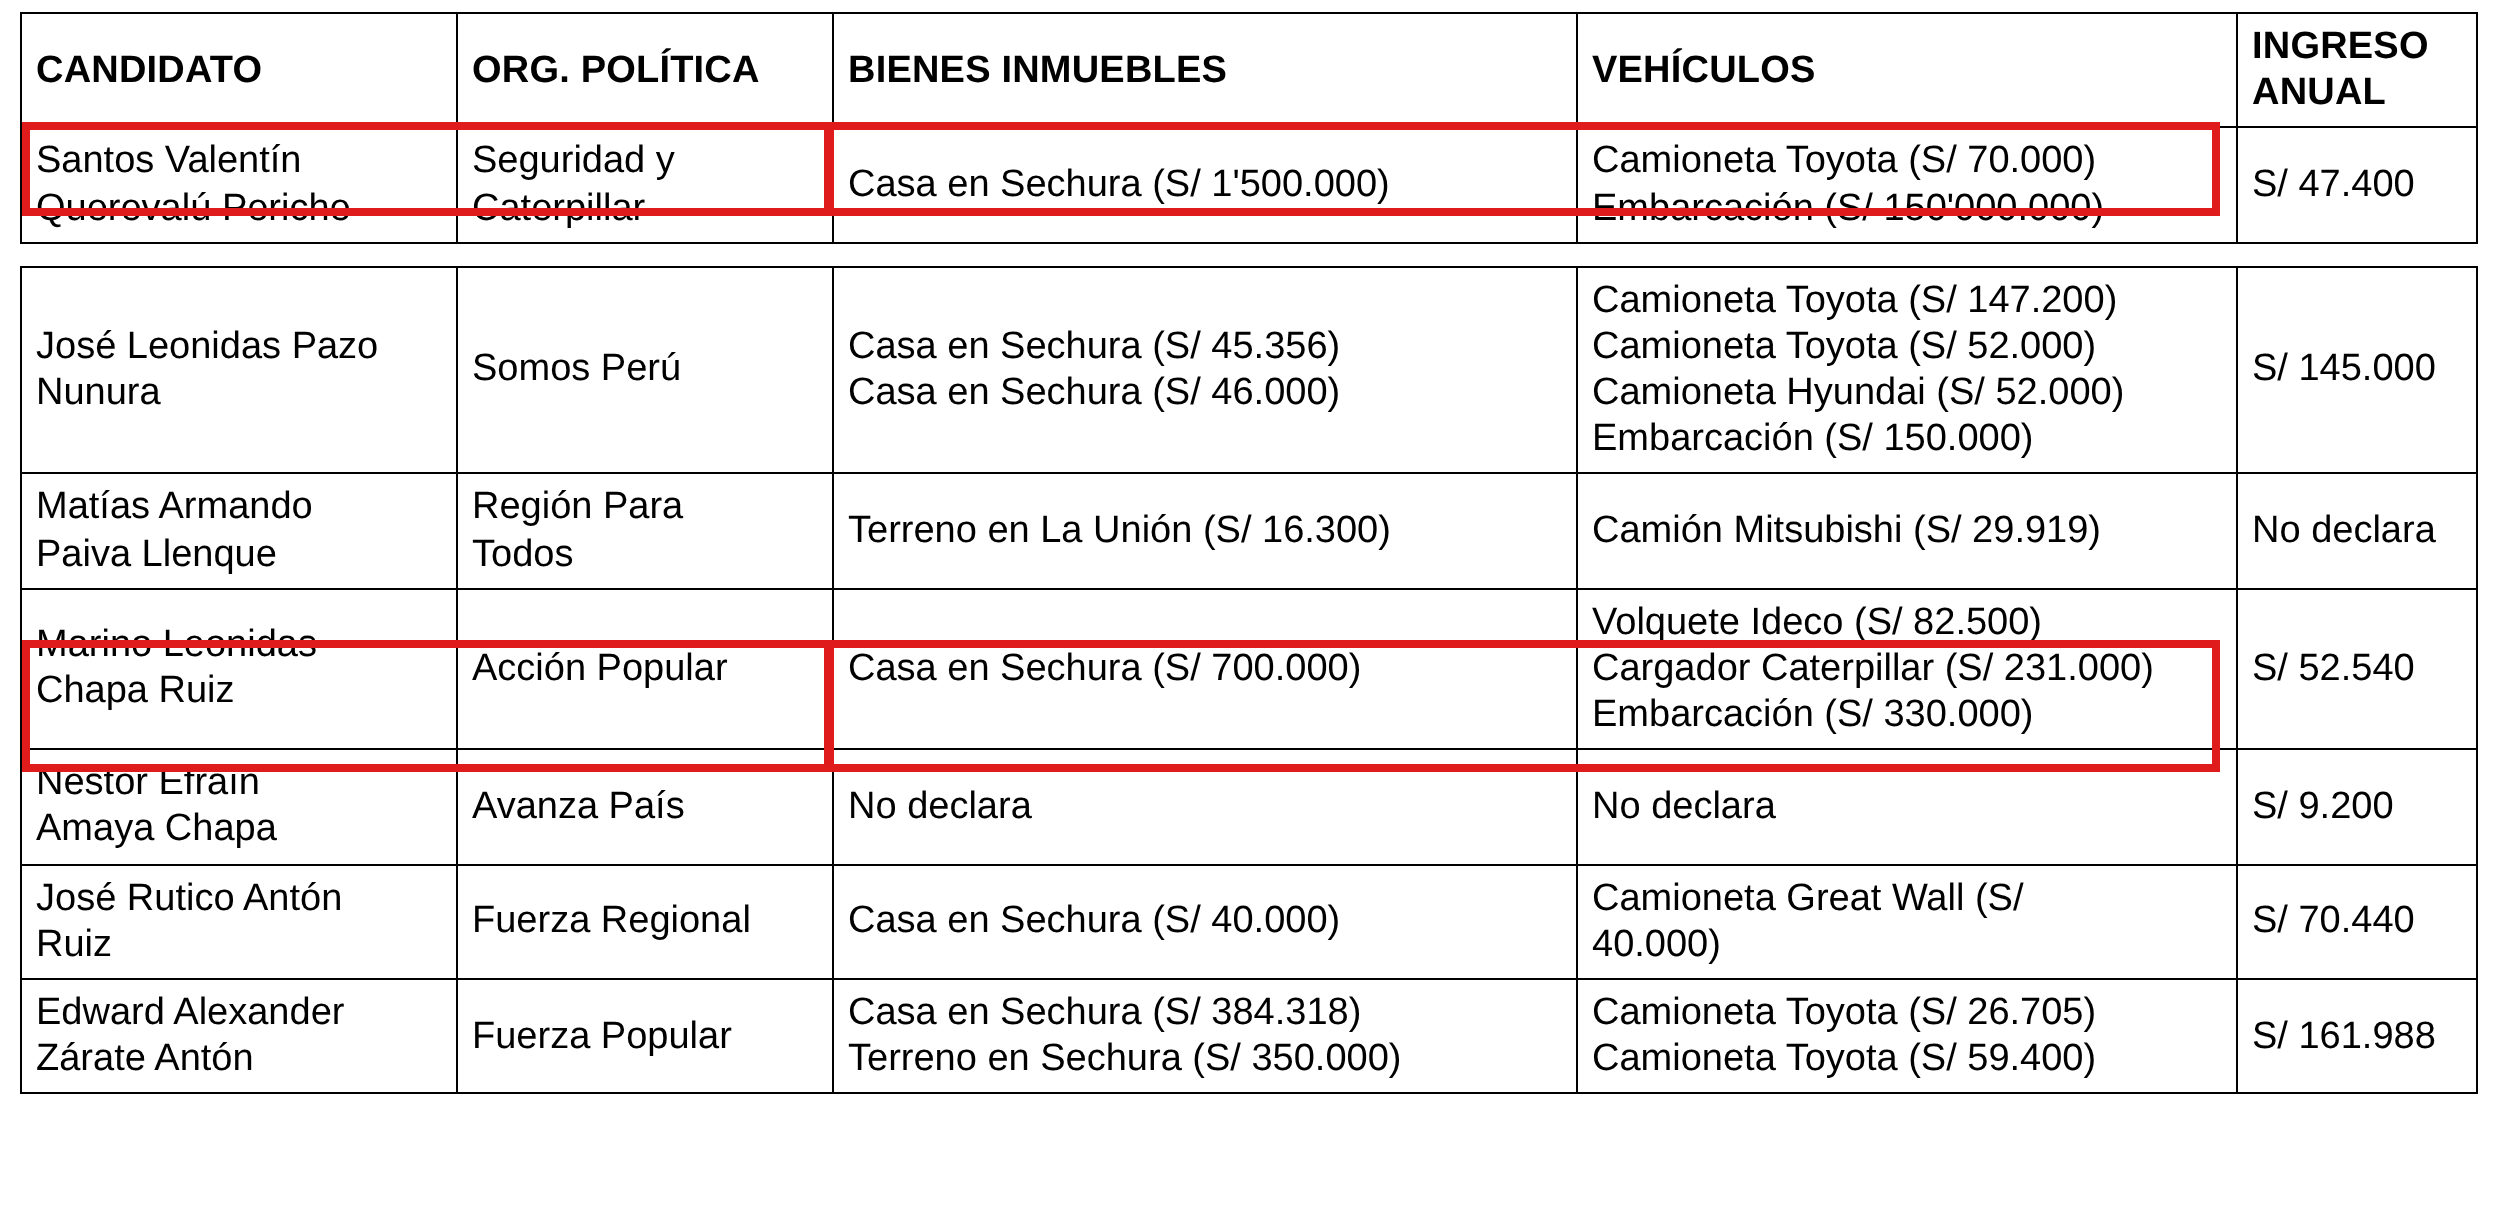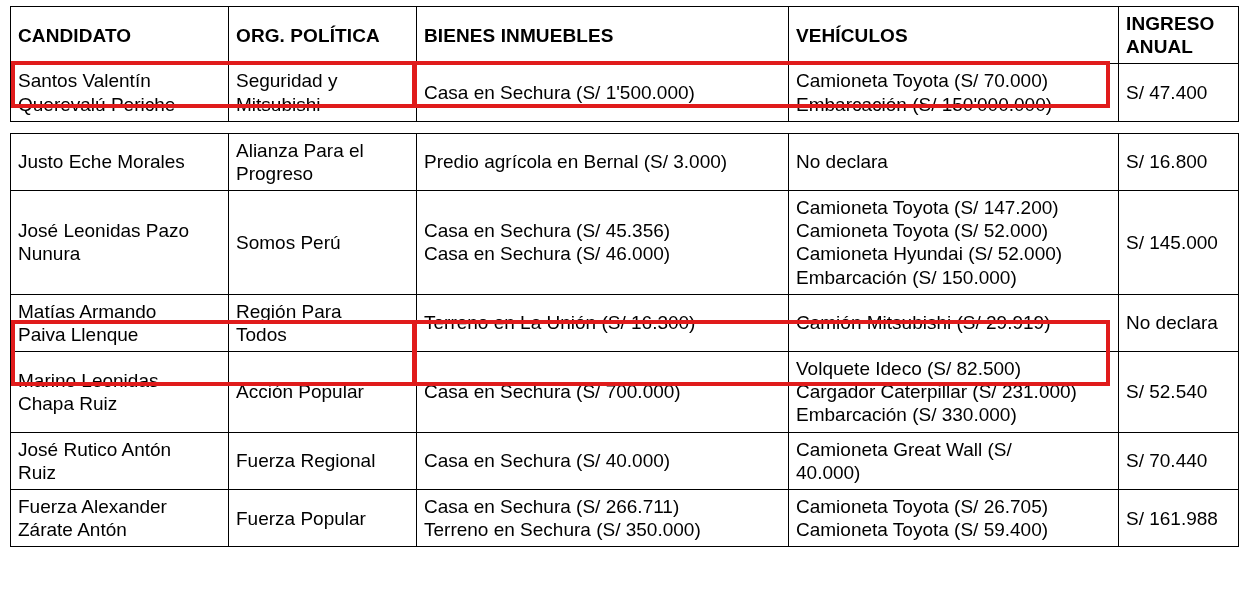--- a/index.html
+++ b/index.html
@@ -93,53 +93,35 @@
       </tr>
     </thead>
     <tbody id="tbody">
         <tr>
           <td>
             <span class="line">Santos Valentín</span>
             <span class="line">Querevalú Periche</span>
           </td>
           <td>
             <span class="line">Seguridad y</span>
-            <span class="line">Mitsubishi</span>
+            <span class="line">Caterpillar</span>
           </td>
           <td>
             <span class="line">Casa en Sechura (S/ 1'500.000)</span>
           </td>
           <td>
             <span class="line">Camioneta Toyota (S/ 70.000)</span>
             <span class="line">Embarcación (S/ 150'000.000)</span>
           </td>
           <td>
             <span class="line">S/ 47.400</span>
           </td>
         </tr>
         <tr class="spacer-row">
           <td colspan="5"></td>
-        </tr>
-        <tr>
-          <td>
-            <span class="line">Justo Eche Morales</span>
-          </td>
-          <td>
-            <span class="line">Alianza Para el</span>
-            <span class="line">Progreso</span>
-          </td>
-          <td>
-            <span class="line">Predio agrícola en Bernal (S/ 3.000)</span>
-          </td>
-          <td>
-            <span class="line">No declara</span>
-          </td>
-          <td>
-            <span class="line">S/ 16.800</span>
-          </td>
         </tr>
         <tr>
           <td>
             <span class="line">José Leonidas Pazo</span>
             <span class="line">Nunura</span>
           </td>
           <td>
             <span class="line">Somos Perú</span>
           </td>
           <td>
@@ -190,47 +172,65 @@
             <span class="line">Volquete Ideco (S/ 82.500)</span>
             <span class="line">Cargador Caterpillar (S/ 231.000)</span>
             <span class="line">Embarcación (S/ 330.000)</span>
           </td>
           <td>
             <span class="line">S/ 52.540</span>
           </td>
         </tr>
         <tr>
           <td>
+            <span class="line">Néstor Efraín</span>
+            <span class="line">Amaya Chapa</span>
+          </td>
+          <td>
+            <span class="line">Avanza País</span>
+          </td>
+          <td>
+            <span class="line">No declara</span>
+          </td>
+          <td>
+            <span class="line">No declara</span>
+          </td>
+          <td>
+            <span class="line">S/ 9.200</span>
+          </td>
+        </tr>
+        <tr>
+          <td>
             <span class="line">José Rutico Antón</span>
             <span class="line">Ruiz</span>
           </td>
           <td>
             <span class="line">Fuerza Regional</span>
           </td>
           <td>
             <span class="line">Casa en Sechura (S/ 40.000)</span>
           </td>
           <td>
             <span class="line">Camioneta Great Wall (S/</span>
             <span class="line">40.000)</span>
           </td>
           <td>
             <span class="line">S/ 70.440</span>
           </td>
         </tr>
         <tr>
           <td>
-            <span class="line">Fuerza Alexander</span>
+            <span class="line">Edward Alexander</span>
             <span class="line">Zárate Antón</span>
           </td>
           <td>
             <span class="line">Fuerza Popular</span>
           </td>
           <td>
-            <span class="line">Casa en Sechura (S/ 266.711)</span>
+            <span class="line">Casa en Sechura (S/ 384.318)</span>
             <span class="line">Terreno en Sechura (S/ 350.000)</span>
           </td>
           <td>
             <span class="line">Camioneta Toyota (S/ 26.705)</span>
             <span class="line">Camioneta Toyota (S/ 59.400)</span>
           </td>
           <td>
             <span class="line">S/ 161.988</span>
           </td>
         </tr>

